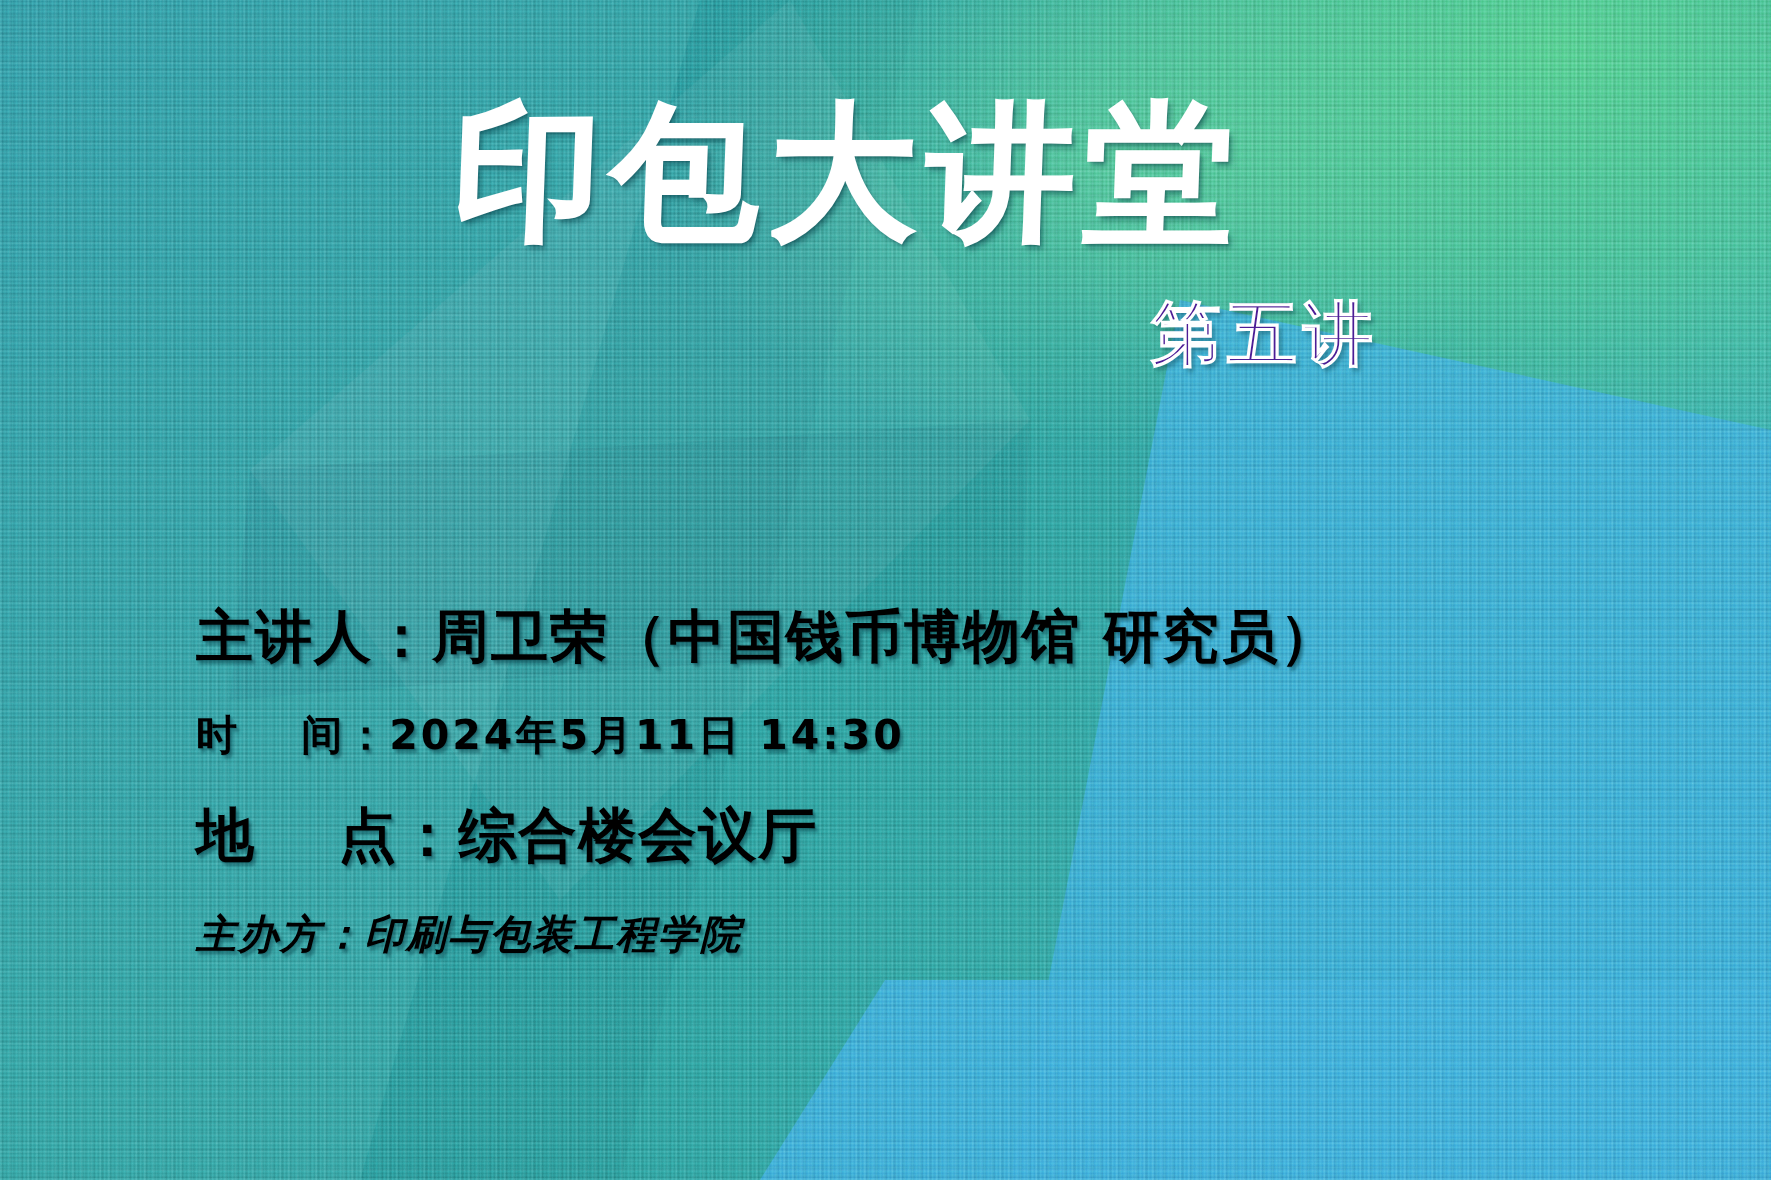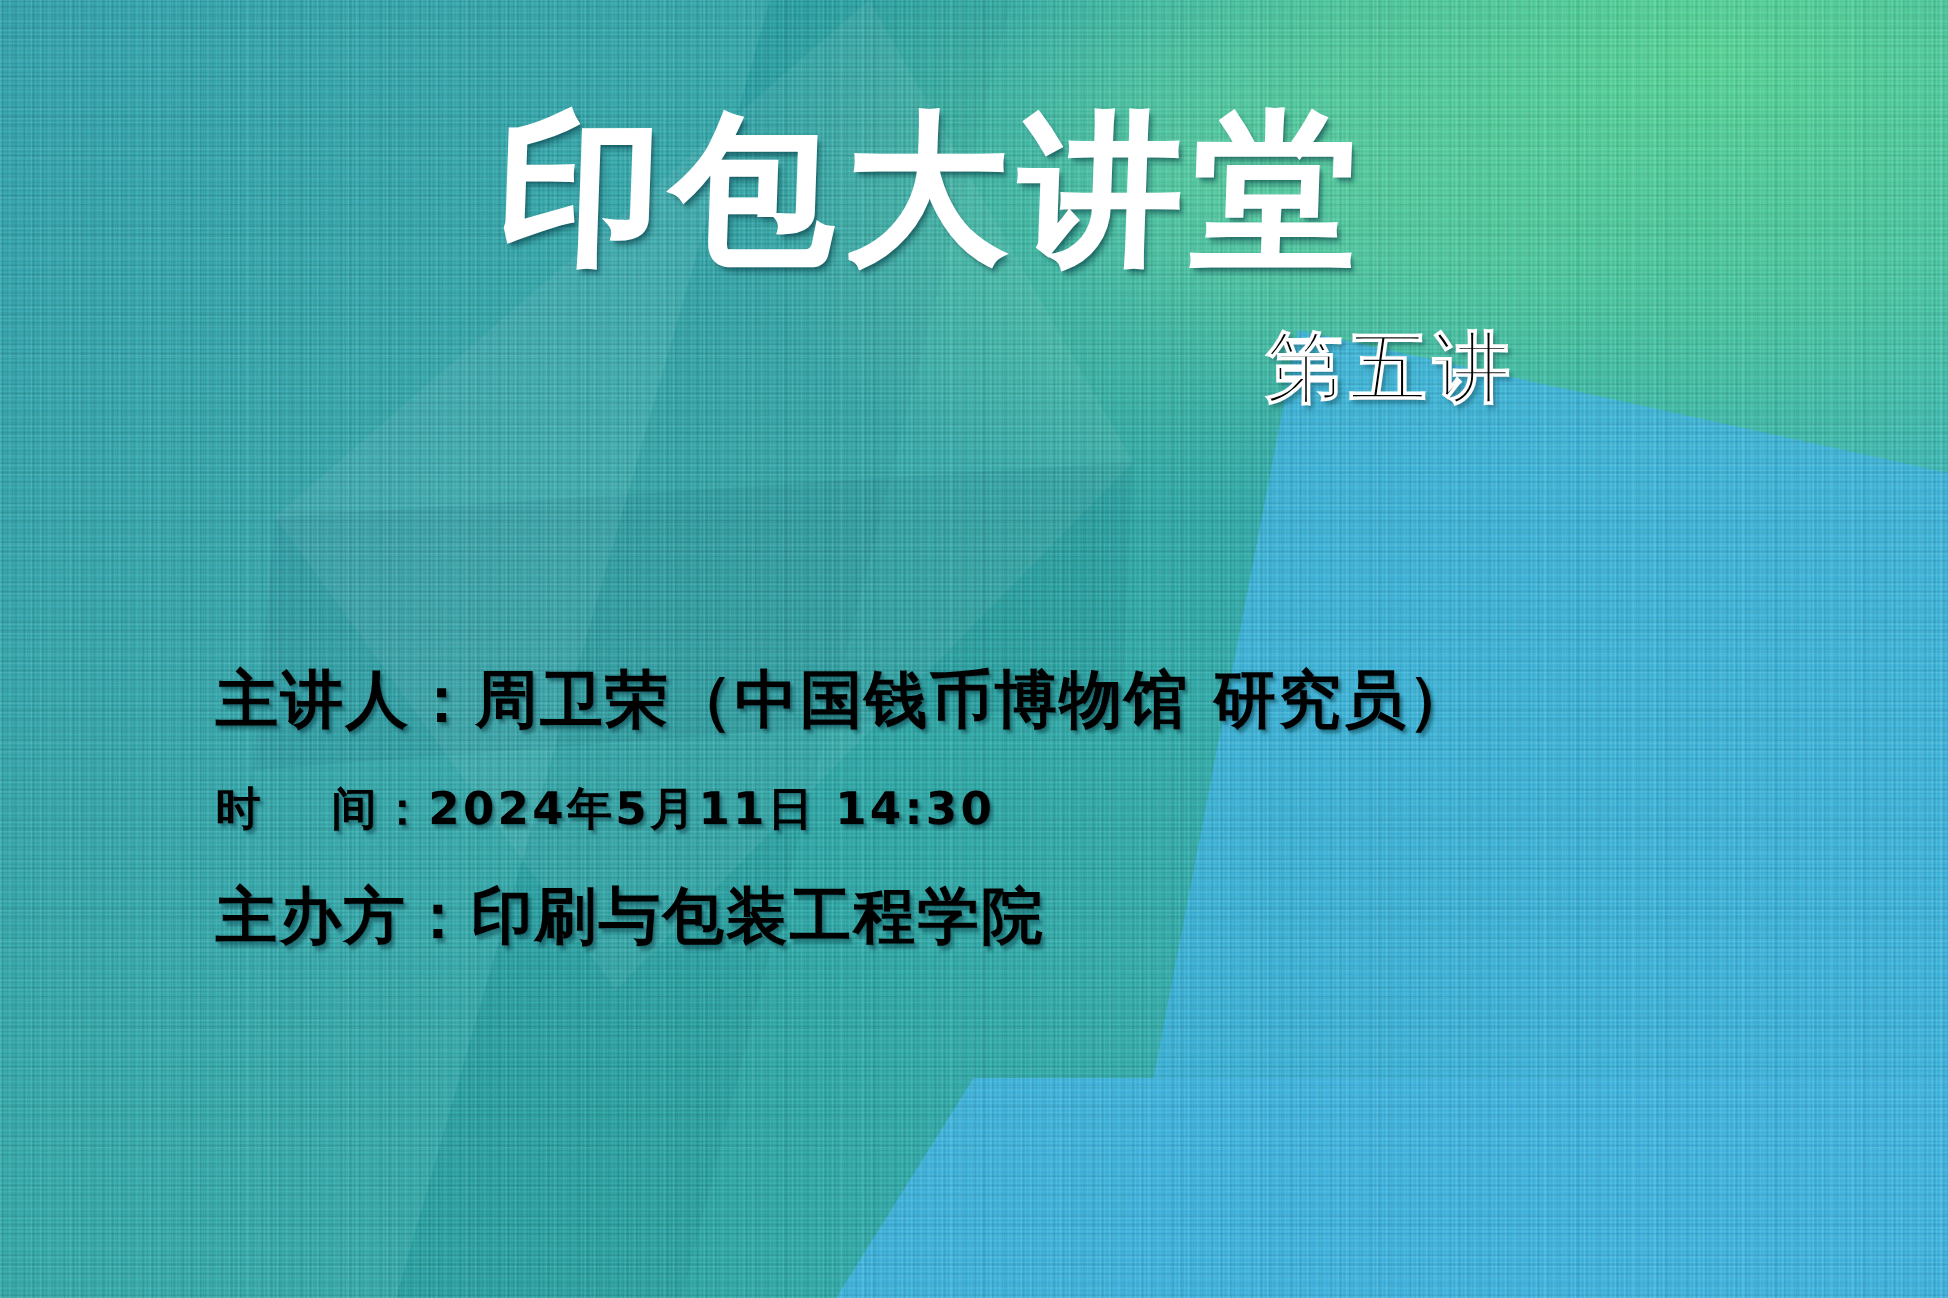--- a/index.html
+++ b/index.html
@@ -149,21 +149,21 @@
     position: absolute;
     right: 392px;
     top: 288px;
     z-index: 20;
   }
   .subtitle {
     font-family: "DejaVu Serif", serif;
     font-size: 70px;
     font-weight: 700;
     letter-spacing: 6px;
-    color: #000000;
+    color: #4c1d95;
     text-shadow: 3px 4px 4px rgba(0,50,60,0.36);
     -webkit-text-stroke: 1px #ffffff;
   }
 
   .info-block {
     position: absolute;
     left: 196px;
     top: 608px;
     z-index: 20;
   }
@@ -177,21 +177,21 @@
     white-space: pre;
     text-shadow:
       3px 4px 3px rgba(0,52,62,0.40),
       1px 1px 1px rgba(0,52,62,0.30);
     margin-bottom: 50px;
   }
   .info-line:last-child { margin-bottom: 0; }
   .info-line.l-speaker { font-size: 57px; }
   .info-line.l-time    { font-size: 41px; letter-spacing: 3px; }
   .info-line.l-place   { font-size: 58px; }
-  .info-line.l-host    { font-size: 56px; }
+  .info-line.l-host    { font-size: 40px; font-style: italic; }
 </style>
 </head>
 <body>
 
 <div id="poster">
 
   <div class="bg-base"></div>
   <div class="band-lt"></div>
   <div class="band-dark"></div>
   <div class="glow-green"></div>
@@ -218,16 +218,17 @@
     <span class="title">印包大讲堂</span>
   </div>
 
   <div class="subtitle-wrap">
     <span class="subtitle">第五讲</span>
   </div>
 
   <div class="info-block">
     <div class="info-line l-speaker">主讲人：周卫荣（中国钱币博物馆 研究员）</div>
     <div class="info-line l-time">时　 间：2024年5月11日 14:30</div>
+    <div class="info-line l-place">地　 点：综合楼会议厅</div>
     <div class="info-line l-host">主办方：印刷与包装工程学院</div>
   </div>
 
 </div>
 
 </body></html>

